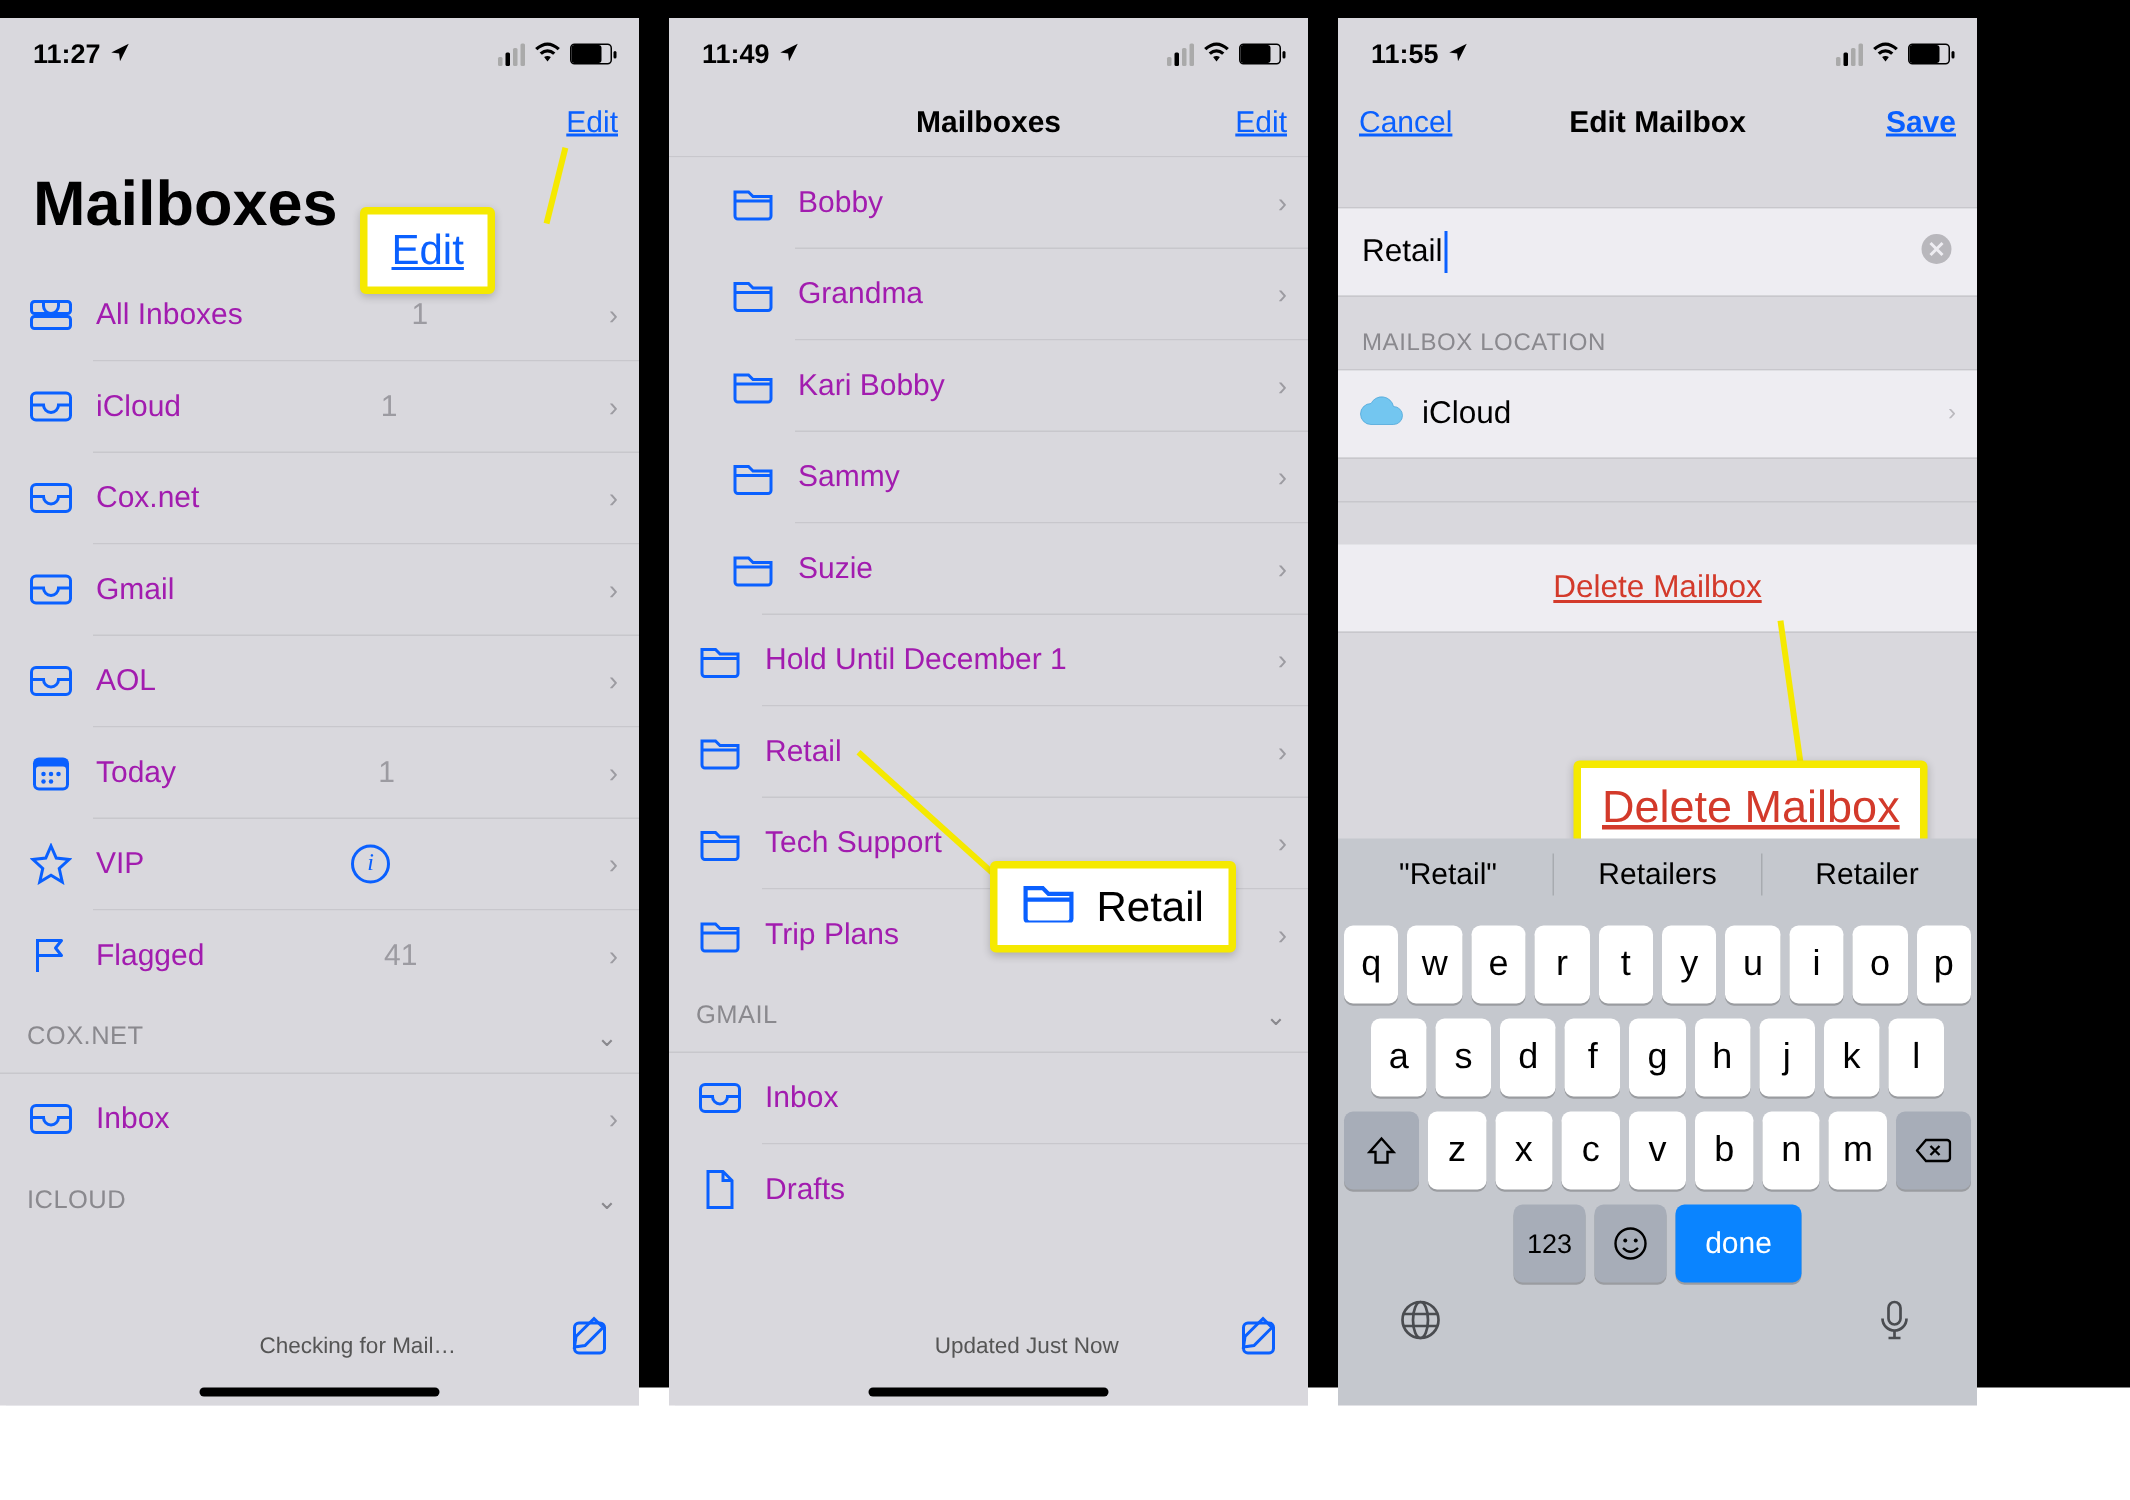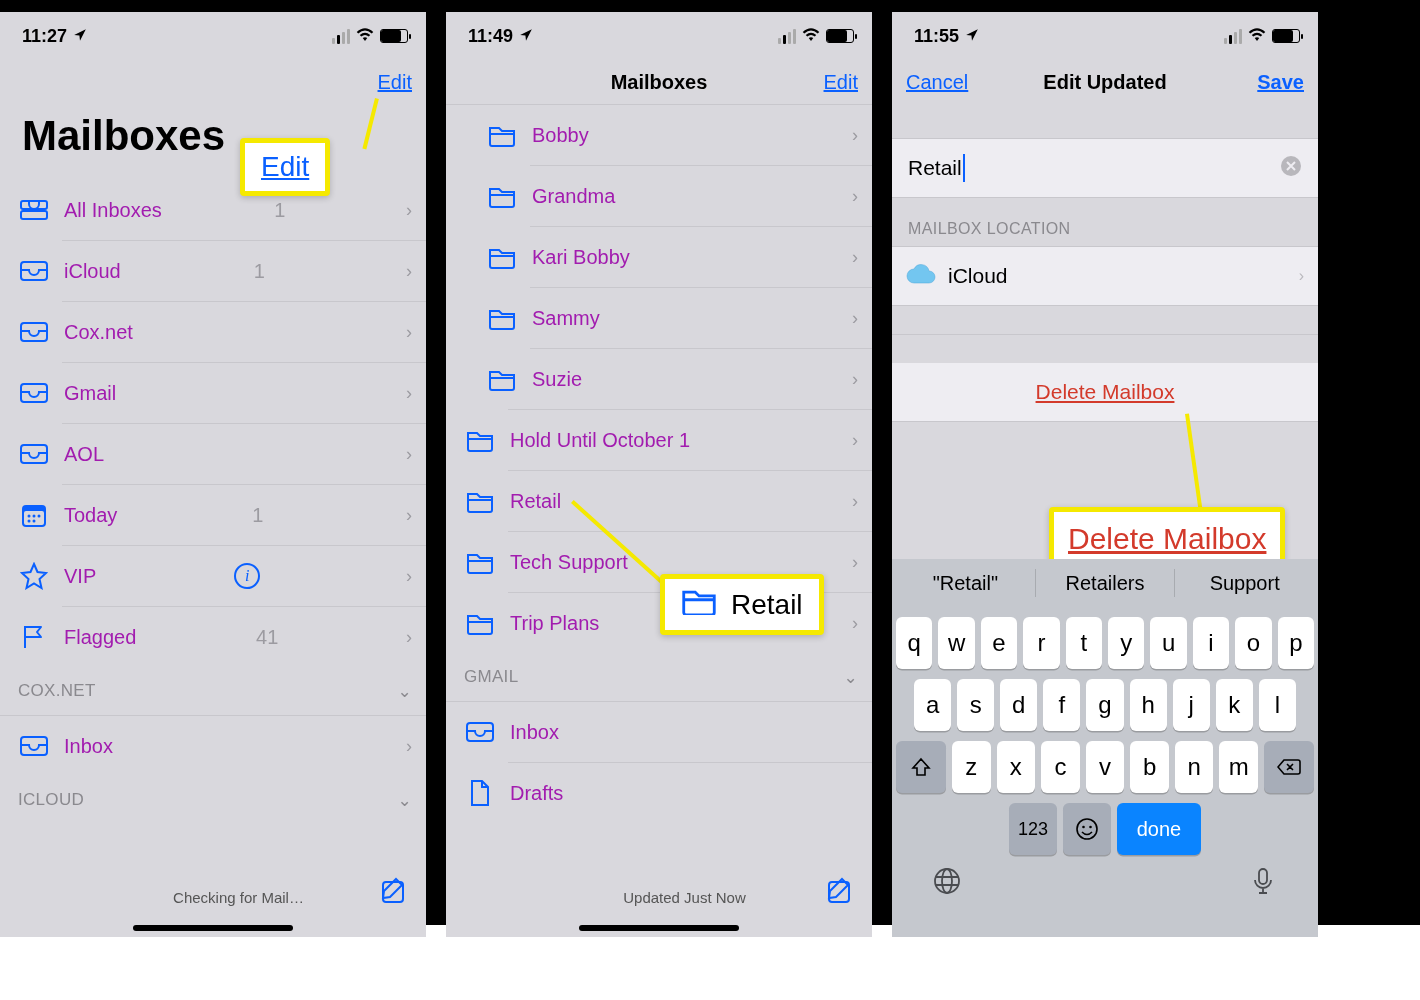--- a/index.html
+++ b/index.html
@@ -518,21 +518,21 @@
       <span class="label">Suzie</span>
       <span class="chev" style="margin-left:auto">›</span>
     </div>
       <div class="divider" style="margin-left:62px"></div>
     <div class="row">
       <span class="icon-box">
           <svg viewBox="0 0 28 22">
             <path d="M2 4 h9 l3 3 h12 v13 a2 2 0 0 1-2 2 h-20 a2 2 0 0 1-2 -2 Z M2 10 h24" fill="none" stroke="#0a60ff" stroke-width="2"></path>
           </svg>
         </span>
-      <span class="label">Hold Until October 1</span>
+      <span class="label">Hold Until December 1</span>
       <span class="chev" style="margin-left:auto">›</span>
     </div>
       <div class="divider" style="margin-left:62px"></div>
     <div class="row">
       <span class="icon-box">
           <svg viewBox="0 0 28 22">
             <path d="M2 4 h9 l3 3 h12 v13 a2 2 0 0 1-2 2 h-20 a2 2 0 0 1-2 -2 Z M2 10 h24" fill="none" stroke="#0a60ff" stroke-width="2"></path>
           </svg>
         </span>
       <span class="label">Retail</span>
@@ -627,21 +627,21 @@
           </svg>
       </span>
       <span class="battery">
           <span class="fill" style="width:75%"></span>
         </span>
     </div>
   </div>
 
   <div class="nav">
     <span class="left" style="text-decoration:underline">Cancel</span>
-    <span class="title">Edit Updated</span>
+    <span class="title">Edit Mailbox</span>
     <span class="right" style="font-weight:600;text-decoration:underline">Save</span>
   </div>
 
   <div class="grouped-top"></div>
   <div style="height:1px;background:#c8c7cc;"></div>
   <div class="input-row">
     <span class="text">Retail</span>
     <span class="cursor"></span>
     <span class="clear">
       <svg width="22" height="22" viewBox="0 0 22 22">
@@ -675,21 +675,21 @@
   <div class="callout red" style="left:157px;top:495px;padding:10px 14px">
     <span>Delete Mailbox</span>
   </div>
 
   <div class="kb">
     <div class="sugg">
       <span class="sug">"Retail"</span>
       <span class="sep"></span>
       <span class="sug">Retailers</span>
       <span class="sep"></span>
-      <span class="sug">Support</span>
+      <span class="sug">Retailer</span>
     </div>
     <div class="krow">
       <span class="key">q</span>
       <span class="key">w</span>
       <span class="key">e</span>
       <span class="key">r</span>
       <span class="key">t</span>
       <span class="key">y</span>
       <span class="key">u</span>
       <span class="key">i</span>

